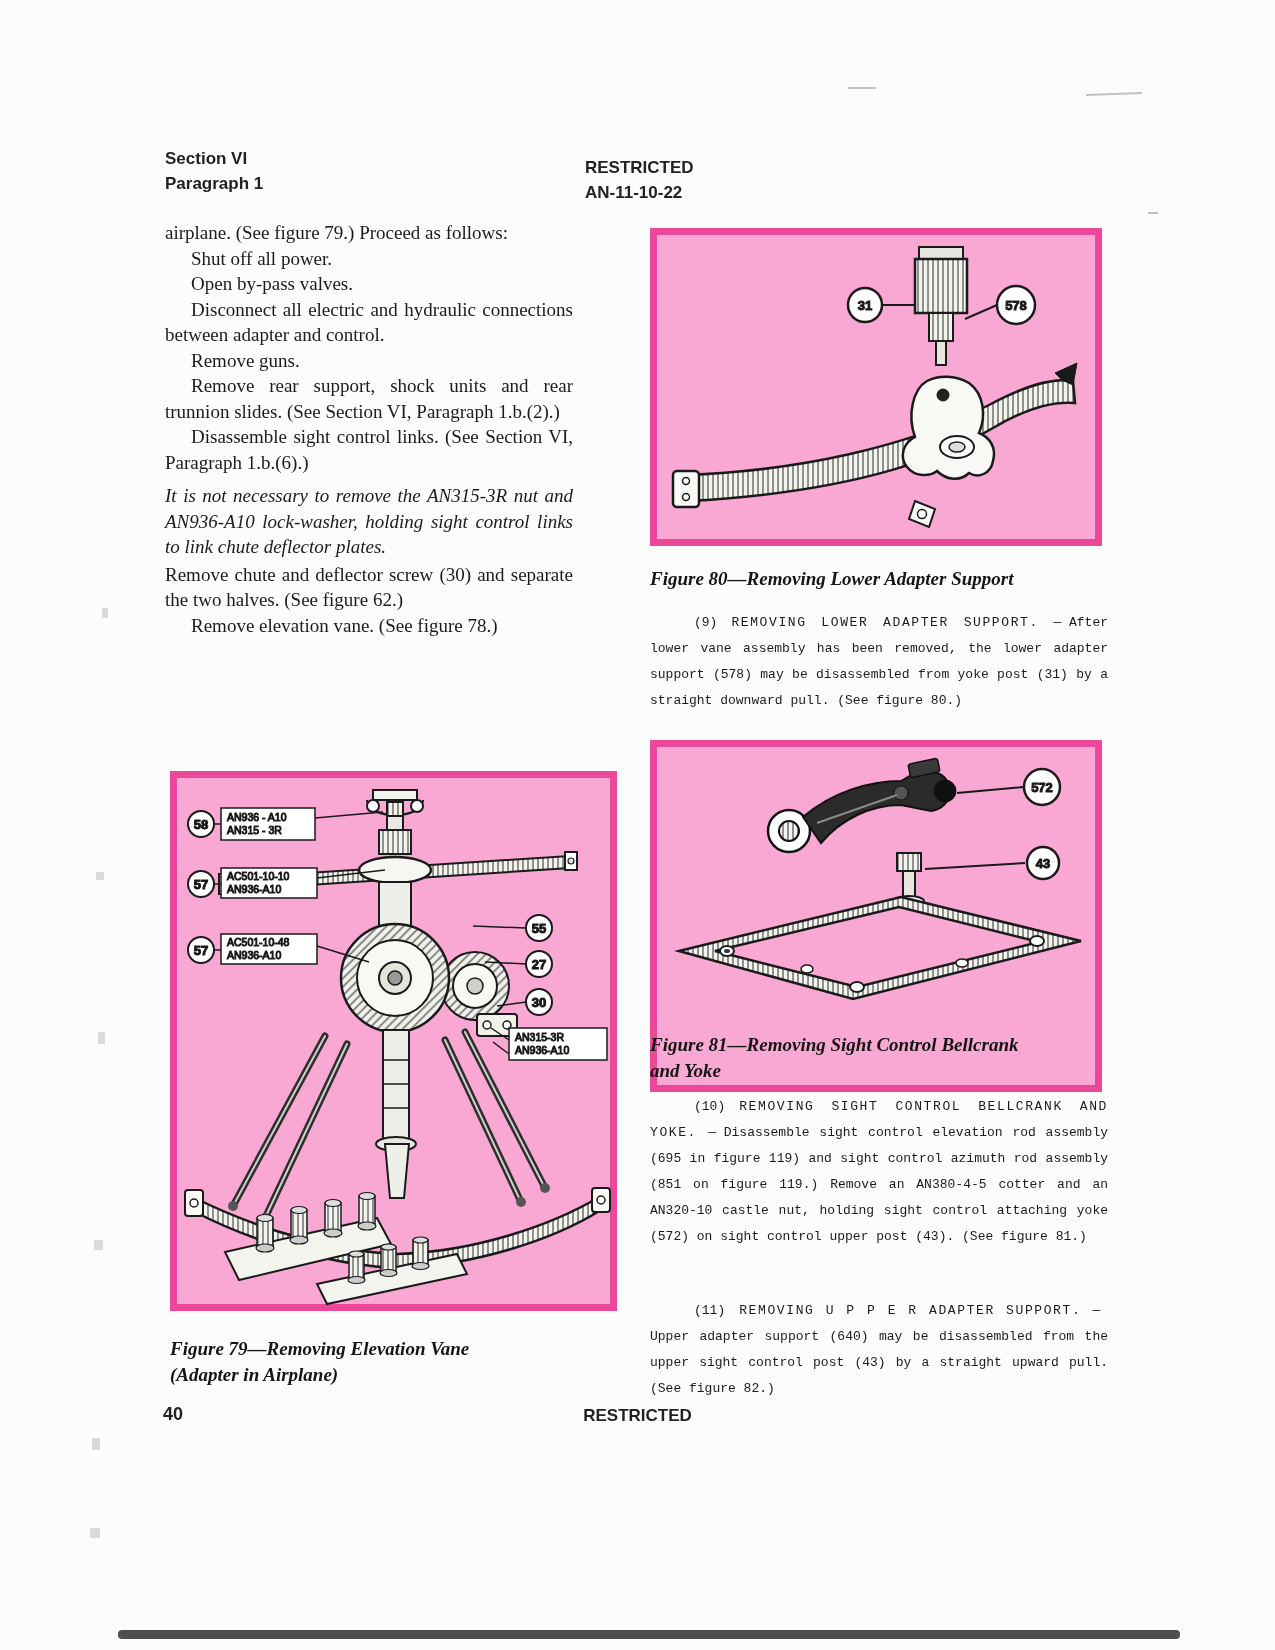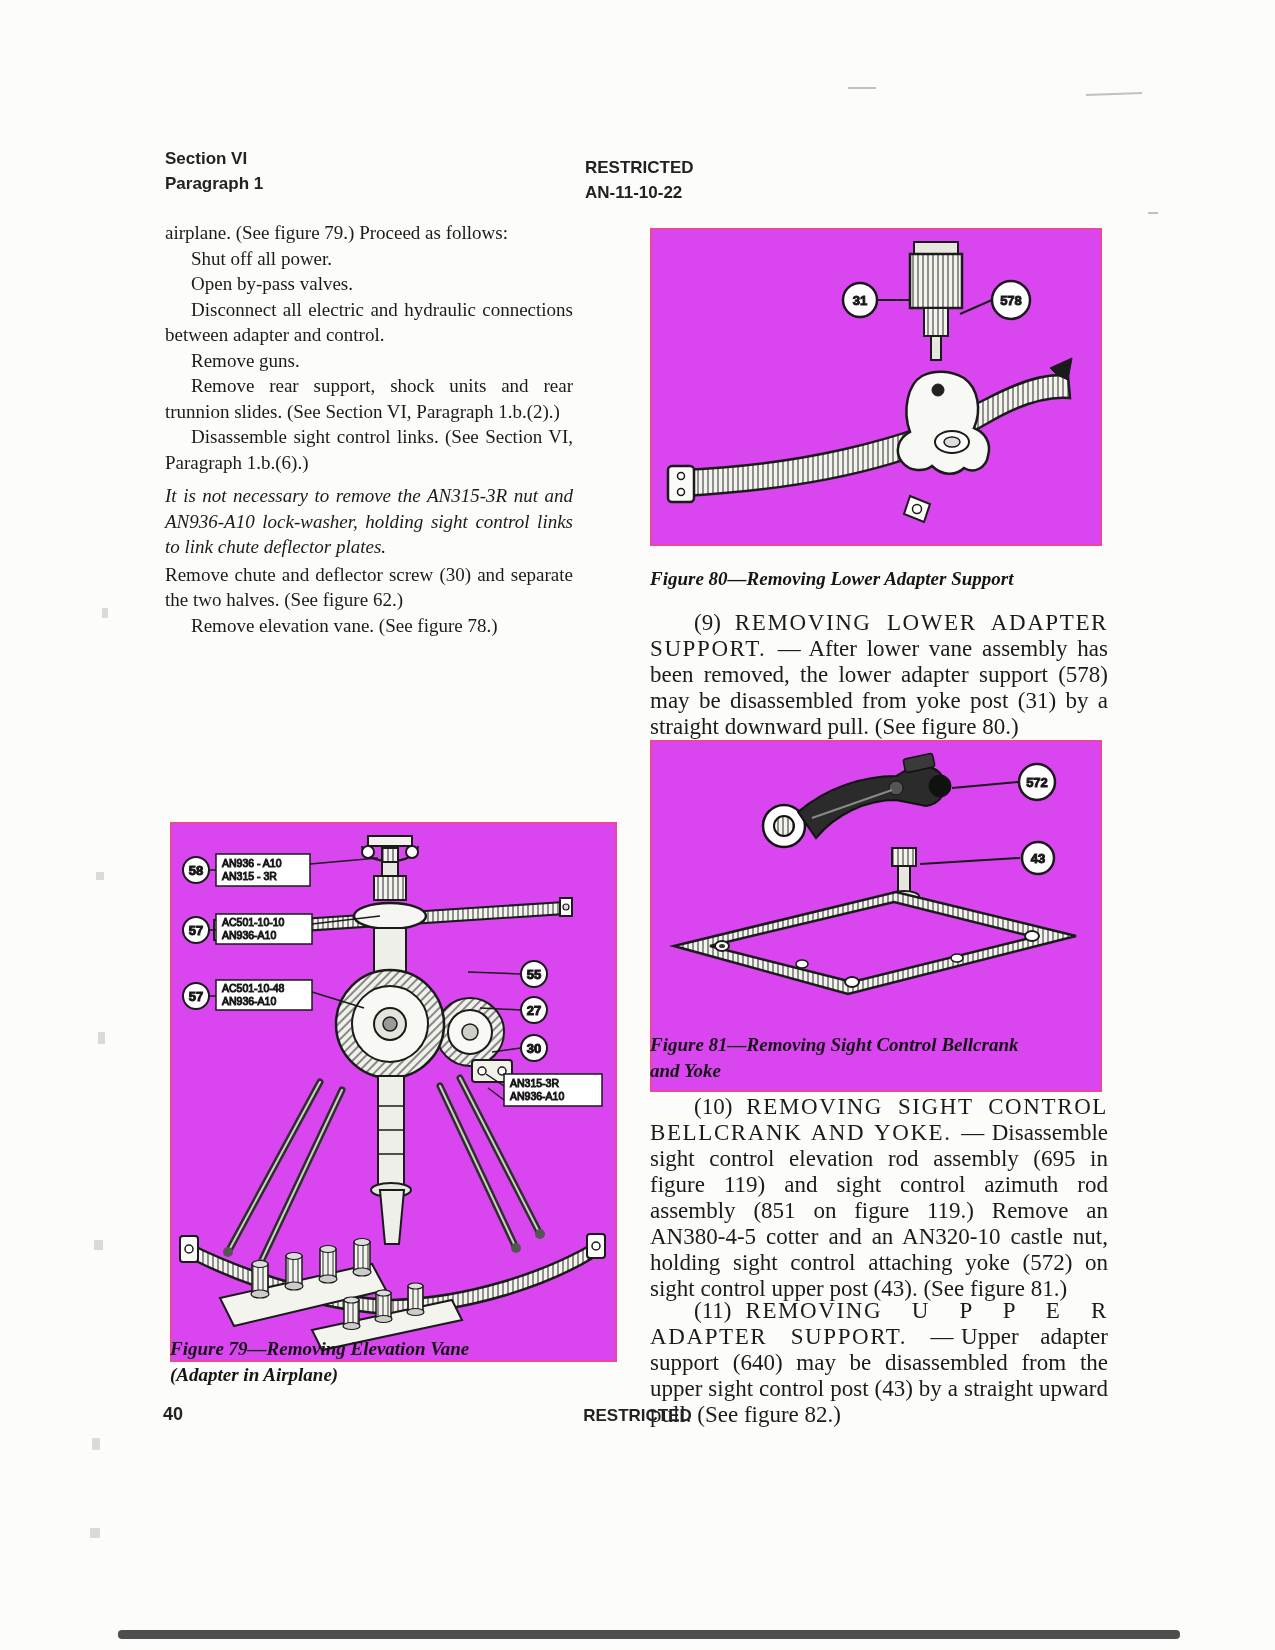--- a/index.html
+++ b/index.html
@@ -22,27 +22,27 @@
     color: #222;
   }
   .body-text {
     font-size: 19px;
     line-height: 25.5px;
     text-align: justify;
   }
   p { margin: 0; }
   p.step { text-indent: 26px; }
   p.note { font-style: italic; margin: 8px 0 2px 0; }
-  .rpara { text-indent: 44px; font-size: 23px; line-height: 26px; text-align: justify; }
+  .rpara { text-indent: 44px; font-size: 13px; line-height: 26px; text-align: justify; font-family: Liberation Mono, monospace; }
   .pnum { padding-right: 14px; }
   .phead { letter-spacing: 1.6px; padding-right: 6px; }
   .fig-frame {
     position: absolute;
-    border: 2px solid #ec4899;
-    background: #d946ef;
+    border: 7px solid #ec4899;
+    background: #f9a8d4;
   }
   .caption {
     position: absolute;
     font-weight: bold;
     font-style: italic;
     font-size: 19px;
     line-height: 26px;
     color: #151515;
   }
   .footer-txt {
@@ -87,21 +87,21 @@
     <p class="step">Open by-pass valves.</p>
     <p class="step">Disconnect all electric and hydraulic connections between adapter and control.</p>
     <p class="step">Remove guns.</p>
     <p class="step">Remove rear support, shock units and rear trunnion slides. (See Section VI, Paragraph 1.b.(2).)</p>
     <p class="step">Disassemble sight control links. (See Section VI, Paragraph 1.b.(6).)</p>
     <p class="note">It is not necessary to remove the AN315-3R nut and AN936-A10 lock-washer, holding sight control links to link chute deflector plates.</p>
     <p>Remove chute and deflector screw (30) and separate the two halves. (See figure 62.)</p>
     <p class="step">Remove elevation vane. (See figure 78.)</p>
   </div>
 
-  <div class="fig-frame" style="left:170px; top:822px; width:447px; height:540px;">
+  <div class="fig-frame" style="left:170px; top:771px; width:447px; height:540px;">
     <svg viewBox="0 0 441 534" width="441" height="534">
       <defs>
         <pattern id="v79" width="5" height="5" patternUnits="userSpaceOnUse">
           <rect width="5" height="5" fill="#f4f4ef"></rect>
           <line x1="1" y1="0" x2="1" y2="5" stroke="#2b2b2b" stroke-width="1"></line>
         </pattern>
         <pattern id="d79" width="6" height="6" patternUnits="userSpaceOnUse" patternTransform="rotate(45)">
           <rect width="6" height="6" fill="#f1f1eb"></rect>
           <line x1="1" y1="0" x2="1" y2="6" stroke="#333" stroke-width="1.1"></line>
         </pattern>

